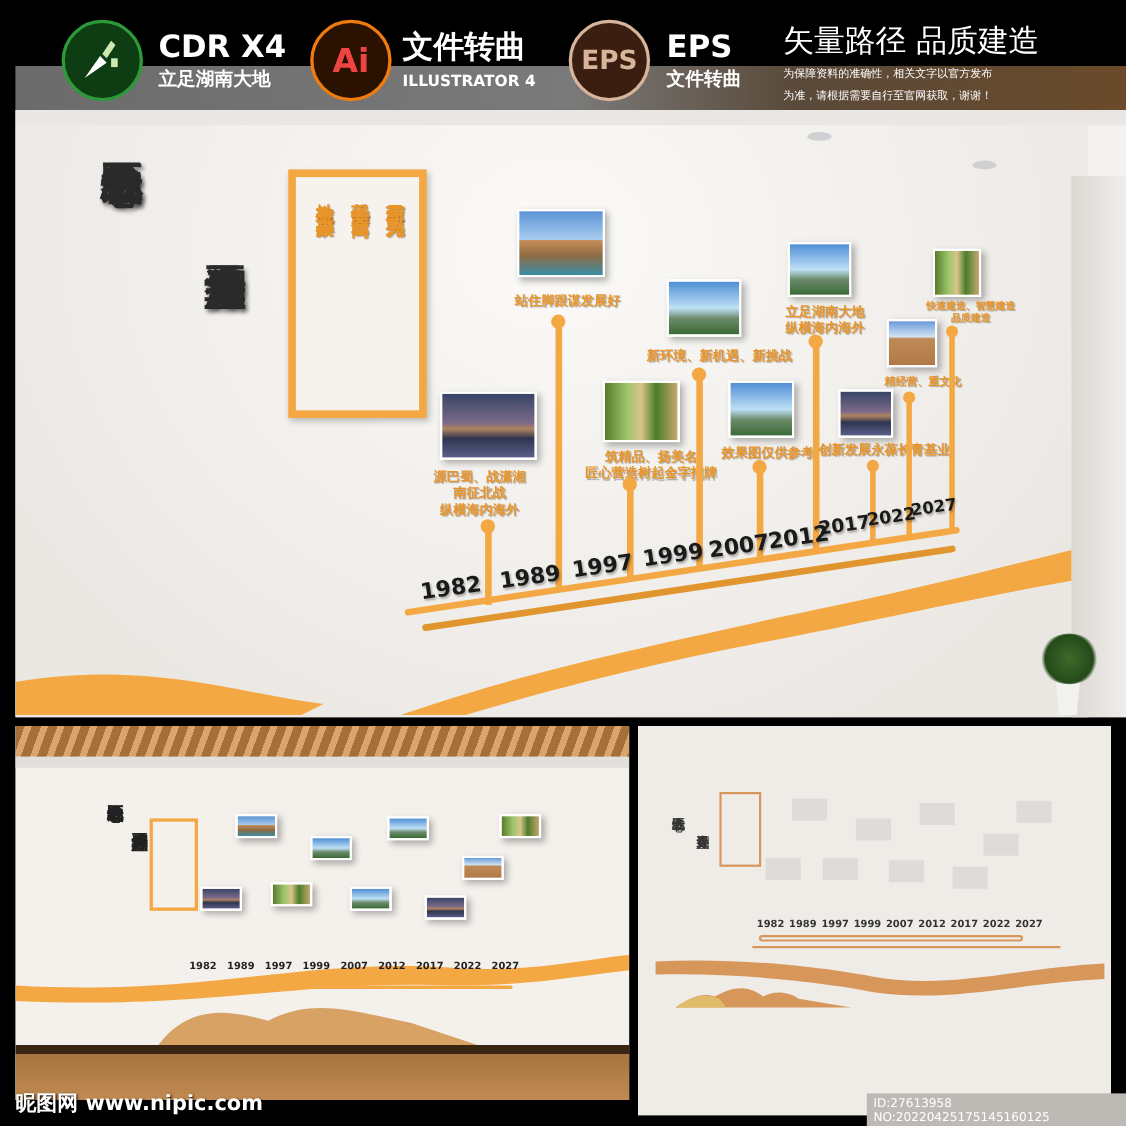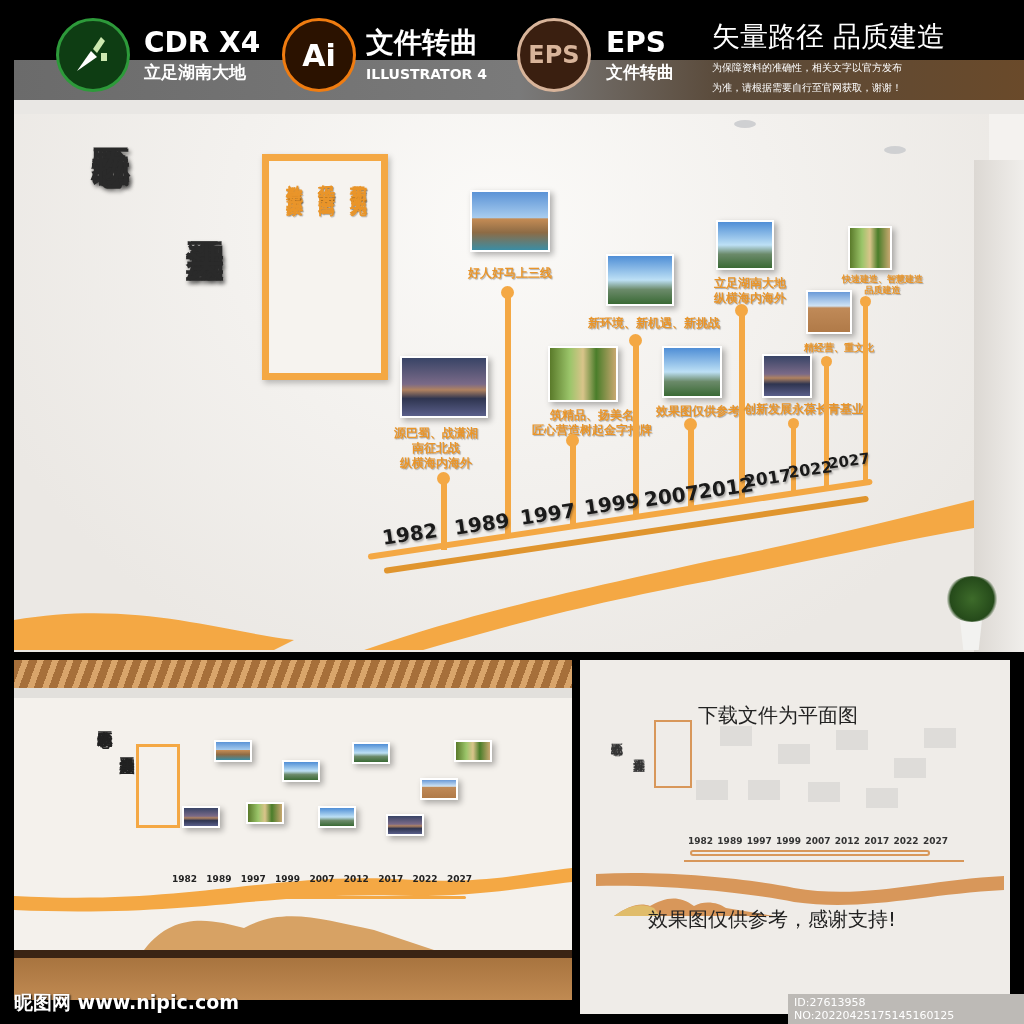--- a/index.html
+++ b/index.html
@@ -3,21 +3,21 @@
 <meta charset="utf-8">
 <style>
 *{box-sizing:border-box;margin:0;padding:0}
 body{width:1024px;height:1024px;background:#000;position:relative;overflow:hidden;font-family:"DejaVu Sans",sans-serif}
 .abs{position:absolute}
 
 .hdr{left:0;top:0;width:1024px;height:100px;background:#000}
 .hdr-band{left:14px;top:60px;width:1010px;height:40px;background:linear-gradient(90deg,#6b6b6b,#7a7a7a 50%,#5a4a3a 70%,#6a4a2a)}
 .logo-circle{border-radius:50%;display:flex;align-items:center;justify-content:center;font-weight:bold}
 .cdr{left:56px;top:18px;width:74px;height:74px;background:#0e3d13;border:3px solid #2d9a3a;color:#cde8b0;font-size:30px}
-.ai{left:282px;top:18px;width:74px;height:74px;background:#2b1200;border:3px solid #f07c10;color:#ffffff;font-size:30px}
+.ai{left:282px;top:18px;width:74px;height:74px;background:#2b1200;border:3px solid #f07c10;color:#ef4444;font-size:30px}
 .eps{left:517px;top:18px;width:74px;height:74px;background:#3a1f10;border:3px solid #d8b49a;color:#d8b49a;font-size:24px}
 .ht-big{color:#fff;font-weight:bold;font-size:28px;line-height:30px;font-family:"DejaVu Sans",sans-serif}
 .ht-small{color:#fff;font-weight:bold;font-size:17px;line-height:20px}
 .ht-tag{color:#fff;font-size:28px;line-height:30px}
 .ht-note{color:#fff;font-size:10px;line-height:20px}
 
 .scene{left:14px;top:100px;width:1010px;height:552px;background:#f4f2ef;overflow:hidden}
 .ceiling{left:0;top:0;width:1010px;height:14px;background:#e9e7e4}
 .wall{left:0;top:14px;width:975px;height:540px;background:radial-gradient(ellipse at 50% 20%,#fbfaf8,#ebe8e4 80%)}
 .side-wall{left:960px;top:60px;width:50px;height:500px;background:linear-gradient(90deg,#dcd8d3,#f0eeeb)}
@@ -104,21 +104,21 @@
   <div class="abs cap" style="left:380px;top:326px">
     <div>源巴蜀、战潇湘</div>
       <div>南征北战</div>
       <div>纵横海内海外</div>
   </div>
   <div class="abs dot" style="left:423px;top:372px"></div>
   <div class="abs post" style="left:427px;top:380px;height:70px"></div>
   <div class="abs year" style="left:368px;top:422px;transform:rotate(-8deg)">1982</div>
 
   <div class="abs photo ph-day" style="left:456px;top:90px;width:80px;height:62px"></div>
-  <div class="abs cap" style="left:454px;top:166px">好人好马上三线</div>
+  <div class="abs cap" style="left:454px;top:166px">站住脚跟谋发展好</div>
   <div class="abs dot" style="left:487px;top:186px"></div>
   <div class="abs post" style="left:491px;top:194px;height:244px"></div>
   <div class="abs year" style="left:440px;top:412px;transform:rotate(-8deg)">1989</div>
 
   <div class="abs photo ph-green" style="left:534px;top:246px;width:70px;height:56px"></div>
   <div class="abs cap" style="left:518px;top:308px">
     <div>筑精品、扬美名</div>
       <div>匠心营造树起金字招牌</div>
   </div>
   <div class="abs dot" style="left:552px;top:334px"></div>
@@ -200,21 +200,20 @@
   <div class="abs photo ph-sky" style="left:304px;top:146px;width:38px;height:22px"></div>
   <div class="abs photo ph-sky" style="left:338px;top:82px;width:38px;height:22px"></div>
   <div class="abs photo ph-night" style="left:372px;top:154px;width:38px;height:22px"></div>
   <div class="abs photo ph-tower" style="left:406px;top:118px;width:38px;height:22px"></div>
   <div class="abs photo ph-green" style="left:440px;top:80px;width:38px;height:22px"></div>
   <div class="abs bl-floor"></div>
 </div>
 <div class="abs bl-wm">昵图网 www.nipic.com</div>
 
 <div class="abs br">
-  <div class="abs br-title" style="left:118px;top:42px">下载文件为平面图</div>
   <div class="abs" style="left:30px;top:74px;writing-mode:vertical-rl;color:#333;font-size:12px;line-height:14px">五十载匠心造物</div>
   <div class="abs" style="left:52px;top:90px;writing-mode:vertical-rl;color:#333;font-size:12px;line-height:14px">正青春勇立潮头</div>
   <div class="abs" style="left:74px;top:60px;width:38px;height:68px;border:2px solid #d8975a"></div>
 
   <div class="abs ph-gray" style="left:116px;top:120px;width:32px;height:20px"></div>
   <div class="abs ph-gray" style="left:140px;top:66px;width:32px;height:20px"></div>
   <div class="abs ph-gray" style="left:168px;top:120px;width:32px;height:20px"></div>
   <div class="abs ph-gray" style="left:198px;top:84px;width:32px;height:20px"></div>
   <div class="abs ph-gray" style="left:228px;top:122px;width:32px;height:20px"></div>
   <div class="abs ph-gray" style="left:256px;top:70px;width:32px;height:20px"></div>
@@ -235,15 +234,14 @@
       <span class="year-s">2022</span>
       <span class="year-s">2027</span>
   </div>
 
   <svg class="abs" style="left:14px;top:200px" width="416" height="80">
     <path d="M2 14 C80 10 160 20 200 28 C270 40 330 20 410 16 L410 30 C330 34 270 52 200 42 C160 34 80 24 2 26 Z" fill="#d8975a"></path>
     <path d="M20 56 C34 46 46 42 56 46 C70 38 84 34 100 46 C110 40 124 42 132 48 L180 56 Z" fill="#d8975a"></path>
     <path d="M20 56 C34 46 46 42 60 48 L66 56 Z" fill="#e0bc6a"></path>
   </svg>
 
-  <div class="abs br-foot" style="left:68px;top:246px">效果图仅供参考，感谢支持!</div>
 </div>
 <div class="abs br-id" style="left:788px;top:994px">ID:27613958 NO:20220425175145160125</div>
 
 </body></html>

